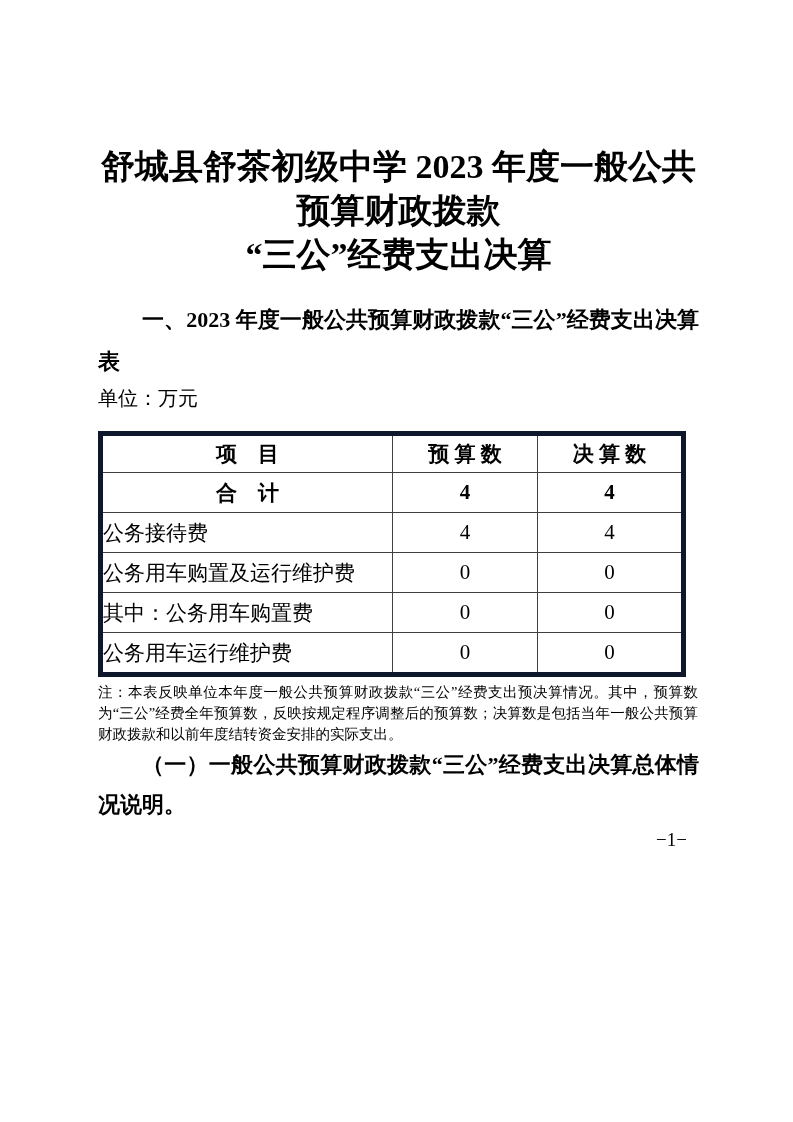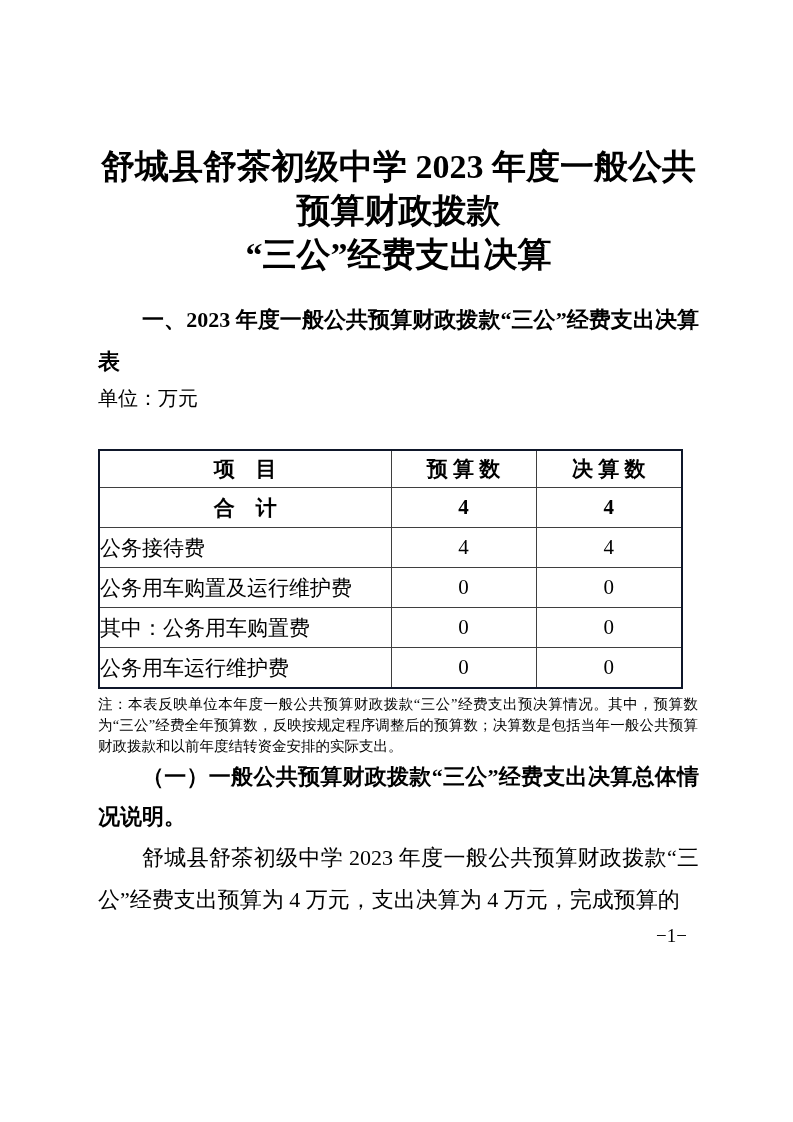--- a/index.html
+++ b/index.html
@@ -30,24 +30,24 @@
     font-family:Liberation Serif, serif;
   }
   .heading.tight{line-height:40px;}
   .unit{
     font-size:20px;
     line-height:30px;
     text-align:left;
     padding-right:16px;
   }
   table.sangong{
-    margin-top:36px;
+    margin-top:18px;
     width:583px;
     border-collapse:collapse;
-    border:2px solid #0f172a;
+    border:5px solid #0f172a;
     table-layout:fixed;
   }
   table.sangong th, table.sangong td{
     border:1px solid #3f3f3f;
     font-size:21px;
     height:39px;
     padding:0;
     vertical-align:middle;
     overflow:hidden;
     white-space:nowrap;
@@ -134,17 +134,16 @@
           <td class="c-num">0</td>
         </tr>
       </tbody>
   </table>
 
   <p class="note">注：本表反映单位本年度一般公共预算财政拨款“三公”经费支出预决算情况。其中，预算数为“三公”经费全年预算数，反映按规定程序调整后的预算数；决算数是包括当年一般公共预算财政拨款和以前年度结转资金安排的实际支出。</p>
 
 
   <p class="heading tight">（一）一般公共预算财政拨款“三公”经费支出决算总体情况说明。</p>
 
-  <p class="para">舒城县舒茶初级中学 2023 年度一般公共预算财政拨款“三公”经费支出预算为 4 万元，支出决算为 4 万元，完成预算的</p>
 
   <div class="pagenum">−1−</div>
 
 </div>
 
 </body></html>

